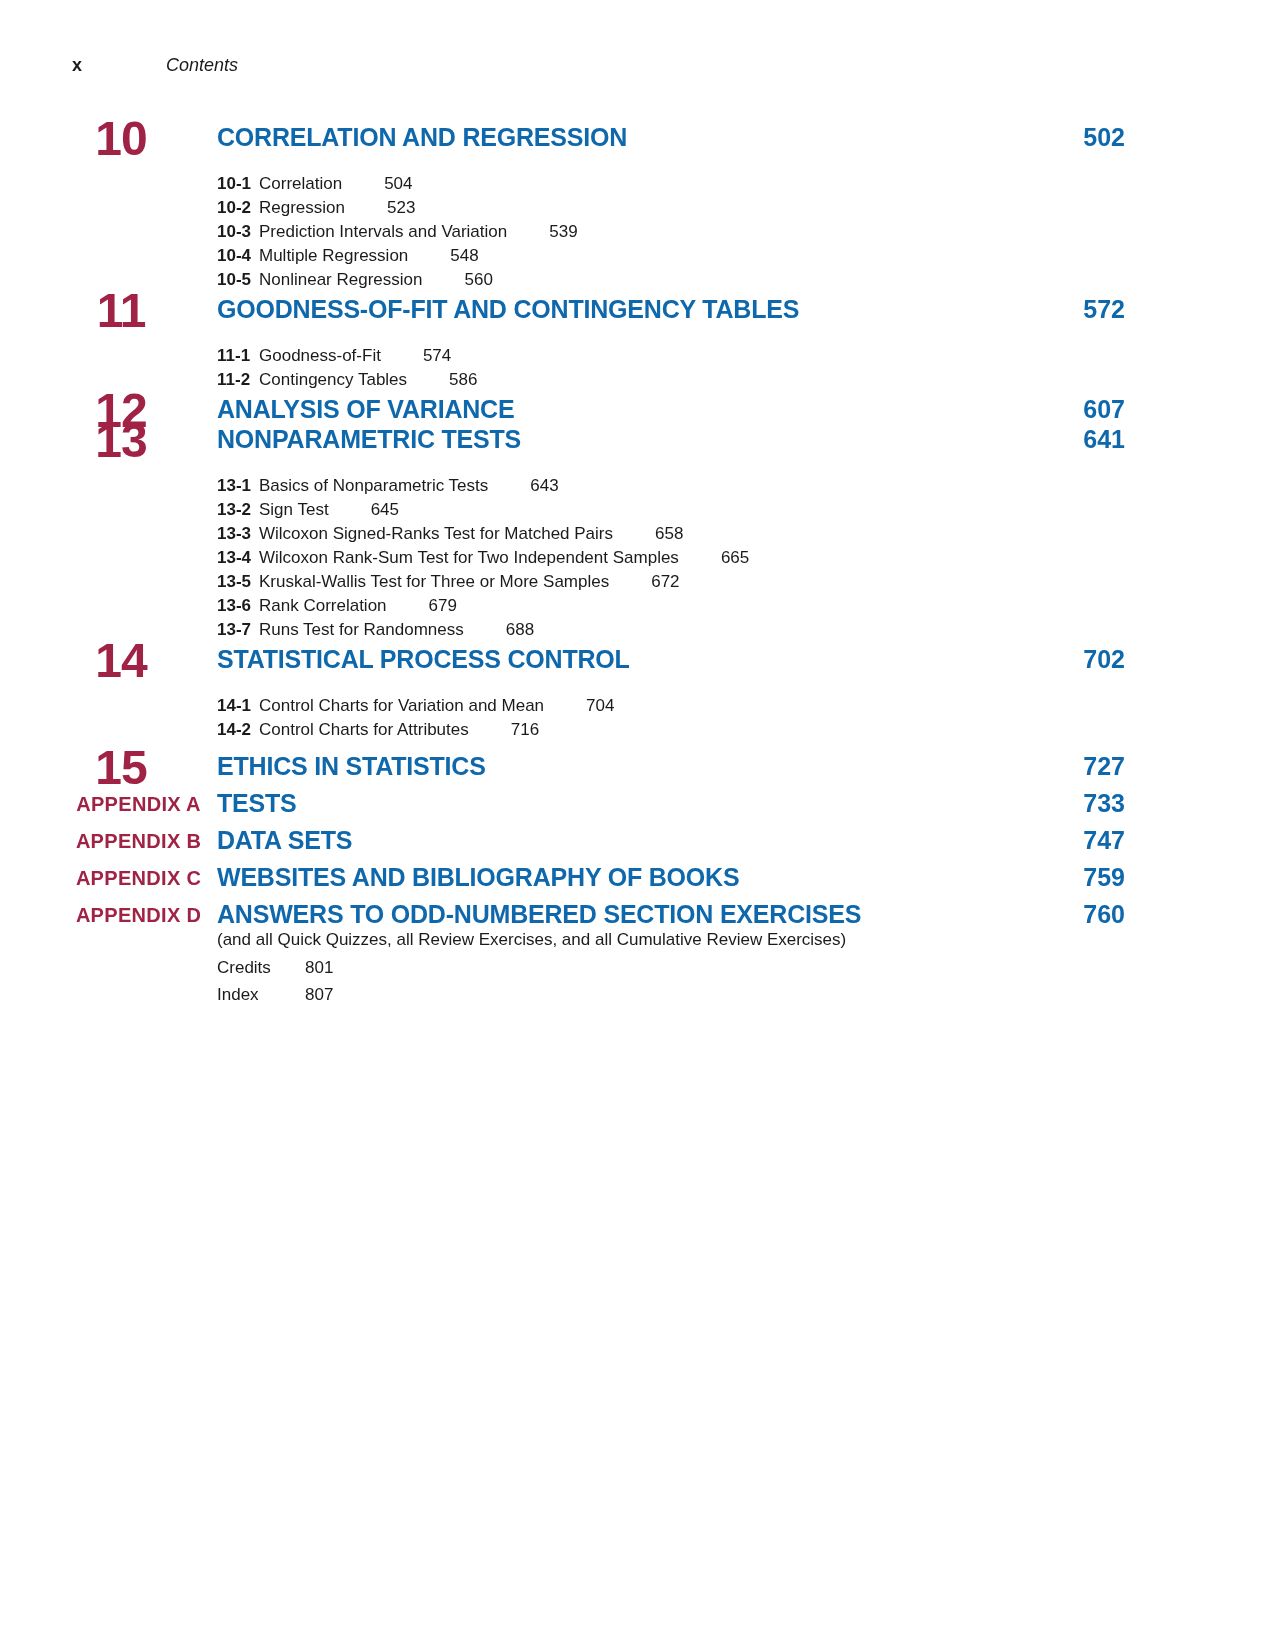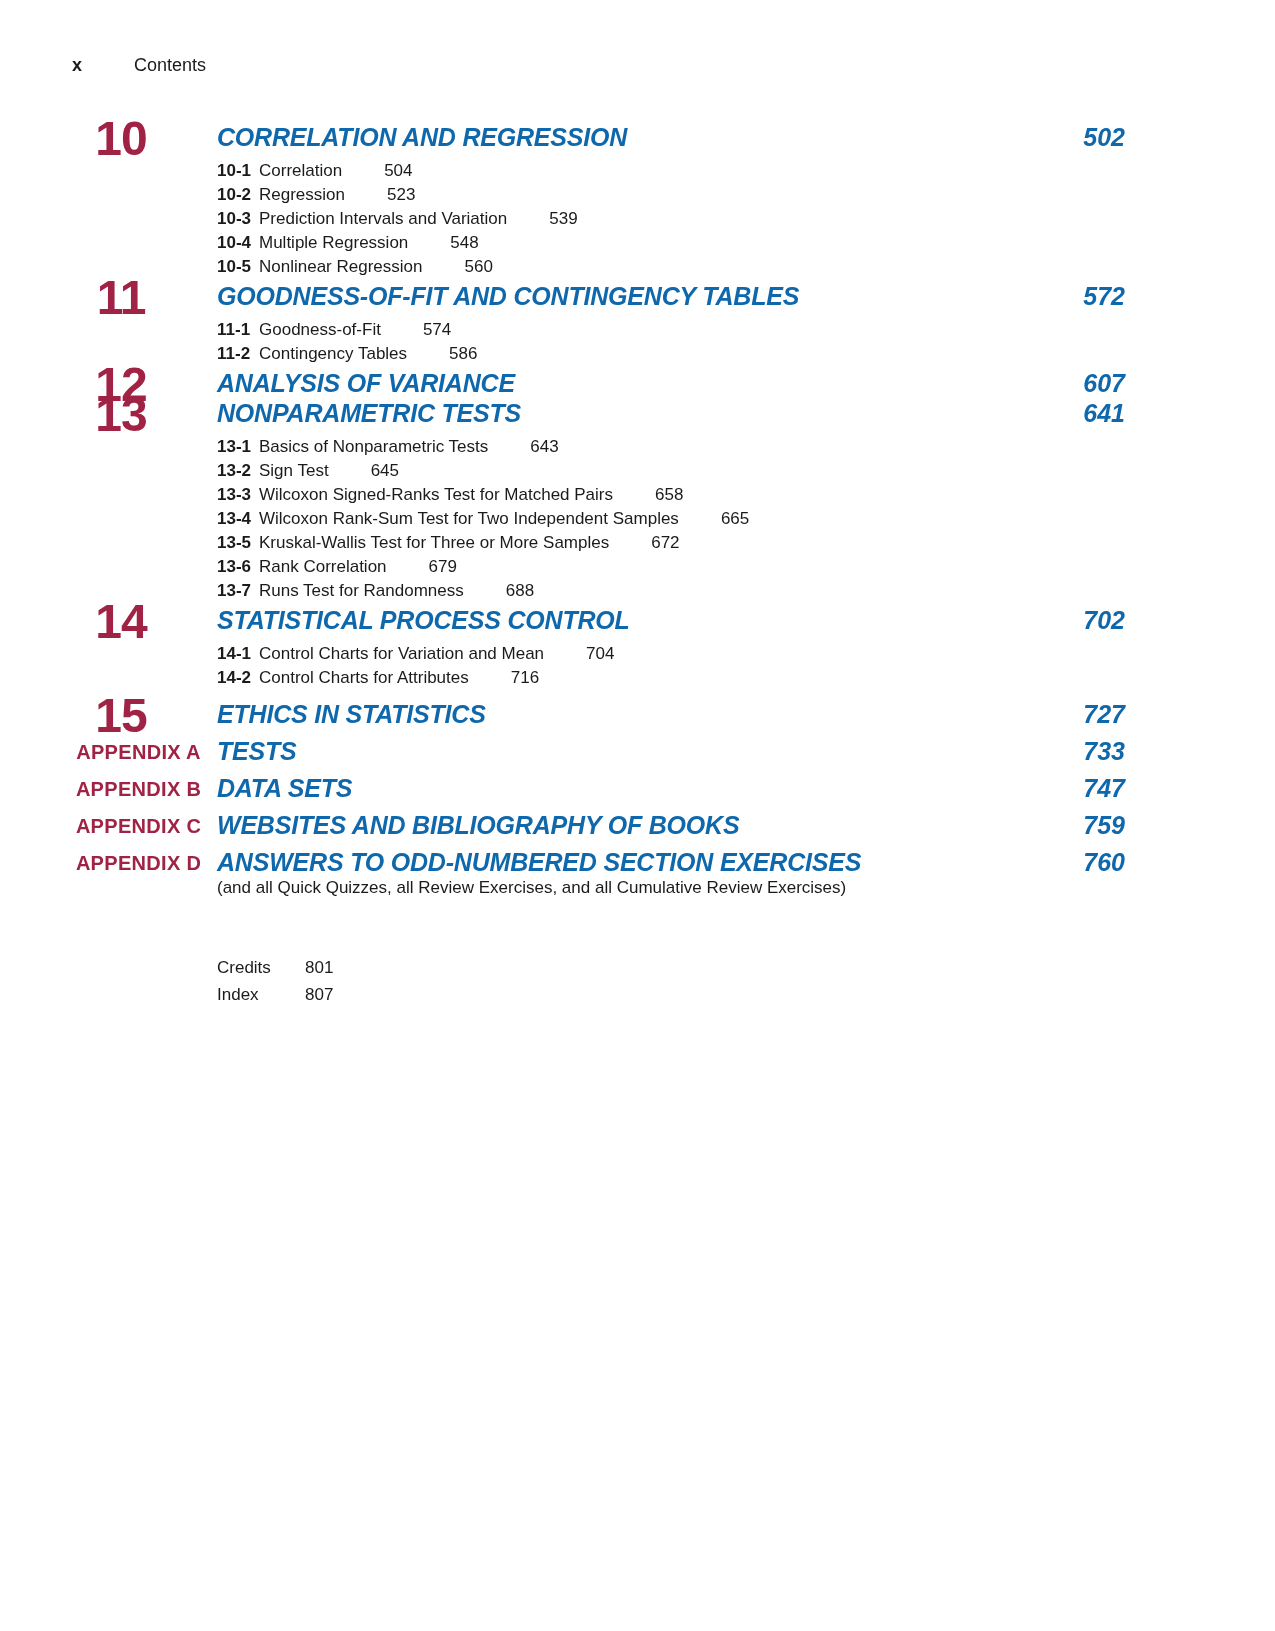--- a/index.html
+++ b/index.html
@@ -21,21 +21,21 @@
   }
   .running-head {
     position: absolute;
     top: 54px;
     left: 72px;
     font-size: 18px;
     line-height: 22px;
     white-space: nowrap;
   }
   .folio { font-weight: 700; }
-  .head-title { margin-left: 52px; font-weight: 400; }
+  .head-title { margin-left: 84px; font-weight: 400; font-style: italic; }
 
   .toc {
     position: absolute;
     left: 72px;
     top: 124px;
     width: 1053px;
   }
   .entry { position: relative; padding-left: 145px; margin-top: 4px; }
   .entry.standalone { margin-top: 11px; }
   .entry:first-child { margin-top: 0; }
@@ -60,42 +60,41 @@
     line-height: 26px;
     top: 1px;
     letter-spacing: 0.3px;
   }
 
   .title-row {
     display: flex;
     justify-content: space-between;
     align-items: baseline;
     line-height: 26px;
-    font-style: italic;
   }
   .entry-title {
     font-size: 25px;
     font-weight: 700;
     color: var(--accent-blue);
     letter-spacing: -0.2px;
     white-space: nowrap;
   }
   .entry-page {
     font-size: 25px;
     font-weight: 700;
     color: var(--accent-blue);
   }
   .subtitle {
     font-size: 17px;
     line-height: 24px;
     color: var(--text-black);
     margin-top: 1px;
   }
 
-  .sections { margin-top: 9px; }
+  .sections { margin-top: 22px; }
   .section-row { font-size: 17px; line-height: 24px; white-space: nowrap; }
   .sec-num { display: inline-block; width: 42px; font-weight: 700; }
   .sec-page { margin-left: 42px; }
 
   .backmatter {
     position: absolute;
     left: 217px;
     top: 954px;
     font-size: 17px;
     line-height: 27px;

